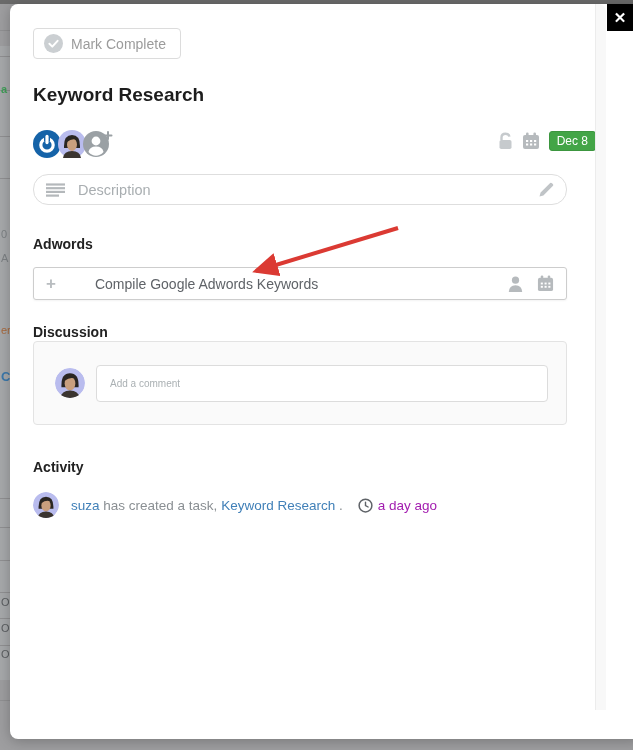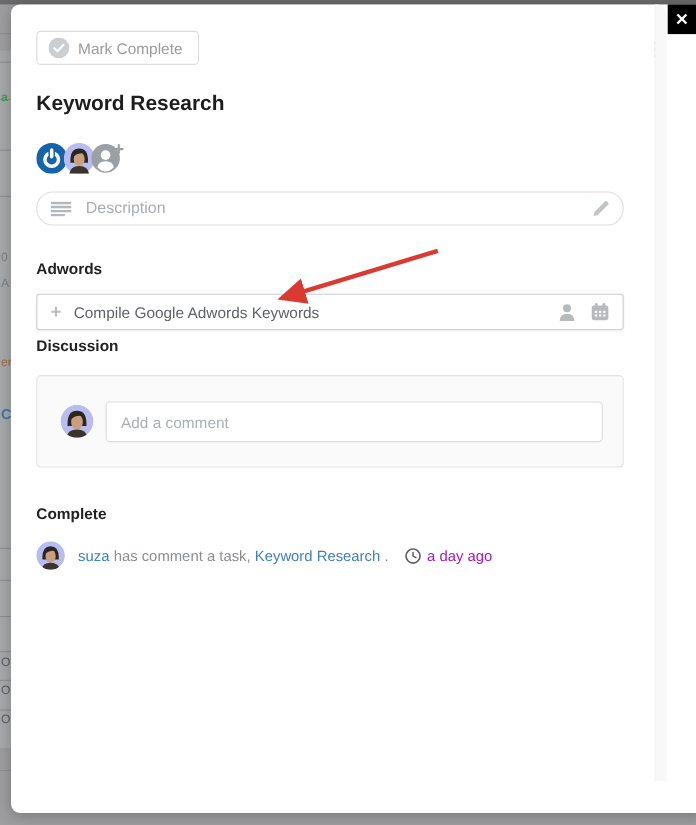--- a/index.html
+++ b/index.html
@@ -56,31 +56,31 @@
   .desc-placeholder { color:#a9aeb1; font-size:14.5px; margin-left:13px; flex:1; }
 
   .section-h { position:absolute; left:23px; font-size:14px; font-weight:bold; color:#222; }
 
   
   .subtask-box { position:absolute; left:23px; top:263px; width:534px; height:33px; border:1px solid #cdcdcd;
                  border-radius:3px; background:#fff; display:flex; align-items:center; padding:0 12px;
                  box-shadow:0 1px 2px rgba(0,0,0,.05); }
   .plus-glyph { color:#b9bdc0; font-size:17px; font-weight:bold; margin-right:11px; }
   .subtask-input { flex:1; border:none; outline:none; font-size:14px; color:#5f6368;
-                   font-family:"Liberation Sans", sans-serif; background:transparent; }
+                   font-family:"Liberation Sans", sans-serif; background:transparent;margin-left:28px; }
   .subtask-icons { display:flex; align-items:center; gap:14px; }
 
   .arrow-svg { position:absolute; left:228px; top:214px; pointer-events:none; }
 
   
   .disc-panel { position:absolute; left:23px; top:337px; width:534px; height:84px; background:#fafafa;
                 border:1px solid #e3e3e3; border-radius:4px; }
   .disc-avatar { position:absolute; left:21px; top:26px; width:30px; height:30px; border-radius:50%; }
   .comment-input { position:absolute; left:62px; top:23px; width:452px; height:37px; border:1px solid #dcdcdc;
-                   border-radius:4px; padding:0 13px; font-size:14px; color:#333; background:#fff;
+                   border-radius:4px; padding:0 13px; font-size:10px; color:#333; background:#fff;
                    font-family:"Liberation Sans", sans-serif; outline:none; }
   .comment-input::placeholder { color:#aab0b3; }
 
   
   .activity-row { position:absolute; left:23px; top:488px; display:flex; align-items:center; }
   .activity-avatar { width:26px; height:26px; border-radius:50%; margin-right:12px; }
   .act-text { font-size:13.5px; color:#8a8f93; }
   .act-link { color:#4180b8; cursor:pointer; text-decoration:none; }
   .clock-wrap { margin-left:15px; margin-right:5px; display:flex; align-items:center; }
   .act-time { font-size:13.5px; color:#a21caf; }
@@ -156,20 +156,40 @@
       <div class="chip">
         <svg width="30" height="28" viewBox="0 0 30 28">
           <circle cx="13" cy="14" r="13" fill="#9aa0a4"></circle>
           <circle cx="13" cy="11" r="4.4" fill="#fff"></circle>
           <path d="M5.5 22 Q6.5 16.5 13 16.5 Q19.5 16.5 20.5 22 Q17 25.8 13 25.8 Q9 25.8 5.5 22 Z" fill="#fff"></path>
           <path d="M25 2 L25 9 M21.5 5.5 L28.5 5.5" stroke="#9aa0a4" stroke-width="2" stroke-linecap="round"></path>
         </svg>
       </div>
     </div>
 
+    <div class="meta-row">
+      <svg width="15" height="18" viewBox="0 0 15 18" style="cursor:pointer">
+        <path d="M3.5 8 L3.5 5.5 Q3.5 1.8 7.5 1.8 Q11 1.8 11.4 4.6" fill="none" stroke="#c6cacd" stroke-width="2.4"></path>
+        <rect x="1.5" y="8" width="12" height="9" rx="1.8" fill="#c6cacd"></rect>
+      </svg>
+      <svg width="18" height="18" viewBox="0 0 18 18" style="cursor:pointer">
+        <rect x="1" y="3" width="16" height="14" rx="2" fill="#b6babd"></rect>
+        <rect x="4" y="0.5" width="2.6" height="4.5" rx="1.2" fill="#b6babd"></rect>
+        <rect x="11.4" y="0.5" width="2.6" height="4.5" rx="1.2" fill="#b6babd"></rect>
+        <g fill="#fff">
+          <rect x="4" y="8" width="2.2" height="2"></rect>
+            <rect x="8" y="8" width="2.2" height="2"></rect>
+            <rect x="12" y="8" width="2.2" height="2"></rect>
+          <rect x="4" y="11.5" width="2.2" height="2"></rect>
+            <rect x="8" y="11.5" width="2.2" height="2"></rect>
+            <rect x="12" y="11.5" width="2.2" height="2"></rect>
+        </g>
+      </svg>
+      <span class="badge">Dec 8</span>
+    </div>
 
     <div class="desc-box">
       <svg width="19" height="14" viewBox="0 0 19 14">
         <g stroke="#b4b8bb" stroke-width="2.2">
           <line x1="0" y1="1.5" x2="19" y2="1.5"></line>
             <line x1="0" y1="5.2" x2="19" y2="5.2"></line>
           <line x1="0" y1="8.9" x2="19" y2="8.9"></line>
             <line x1="0" y1="12.6" x2="13" y2="12.6"></line>
         </g>
       </svg>
@@ -206,44 +226,44 @@
 
     <svg class="arrow-svg" width="172" height="64" viewBox="0 0 172 64">
       <defs>
         <marker id="ah" markerWidth="7" markerHeight="6" refX="5.5" refY="3" orient="auto">
           <path d="M0,0 L6.5,3 L0,6 Z" fill="#db3a33"></path>
         </marker>
       </defs>
       <line x1="160" y1="10" x2="18" y2="53" stroke="#db3a33" stroke-width="4" marker-end="url(#ah)"></line>
     </svg>
 
-    <div class="section-h" style="top:302px">Discussion</div>
+    <div class="section-h" style="top:320px">Discussion</div>
     <div class="disc-panel">
       <svg class="disc-avatar" width="30" height="30" viewBox="0 0 28 28">
         <circle cx="14" cy="14" r="14" fill="#b9bcee"></circle>
         <path d="M6 16 Q6 5 14 5 Q22 5 22 16 L22 18 L6 18 Z" fill="#2a2623"></path>
         <ellipse cx="14" cy="14.5" rx="5" ry="6.5" fill="#c99f7e"></ellipse>
         <path d="M9 12 Q9 7 14 7 Q19 7 19 12 L19 10 Q14 8 9 12 Z" fill="#2a2623"></path>
         <path d="M5 28 Q6 21 14 21 Q22 21 23 28 Z" fill="#3a342f"></path>
       </svg>
       <input class="comment-input" type="text" placeholder="Add a comment" style="">
     </div>
 
-    <div class="section-h" style="top:455px">Complete</div>
+    <div class="section-h" style="top:455px">Activity</div>
     <div class="activity-row">
       <svg class="activity-avatar" width="26" height="26" viewBox="0 0 28 28">
         <circle cx="14" cy="14" r="14" fill="#b9bcee"></circle>
         <path d="M6 16 Q6 5 14 5 Q22 5 22 16 L22 18 L6 18 Z" fill="#2a2623"></path>
         <ellipse cx="14" cy="14.5" rx="5" ry="6.5" fill="#c99f7e"></ellipse>
         <path d="M9 12 Q9 7 14 7 Q19 7 19 12 L19 10 Q14 8 9 12 Z" fill="#2a2623"></path>
         <path d="M5 28 Q6 21 14 21 Q22 21 23 28 Z" fill="#3a342f"></path>
       </svg>
       <span class="act-text">
         <a class="act-link">suza</a>
-        <span>has comment a task,</span>
+        <span>has created a task,</span>
         <a class="act-link">Keyword Research</a>
         <span>.</span>
       </span>
       <span class="clock-wrap">
         <svg width="15" height="15" viewBox="0 0 16 16">
           <circle cx="8" cy="8" r="6.8" fill="none" stroke="#5f6368" stroke-width="1.6"></circle>
           <path d="M8 4.5 L8 8 L10.8 9.6" fill="none" stroke="#5f6368" stroke-width="1.5" stroke-linecap="round"></path>
         </svg>
       </span>
       <span class="act-time">a day ago</span>

